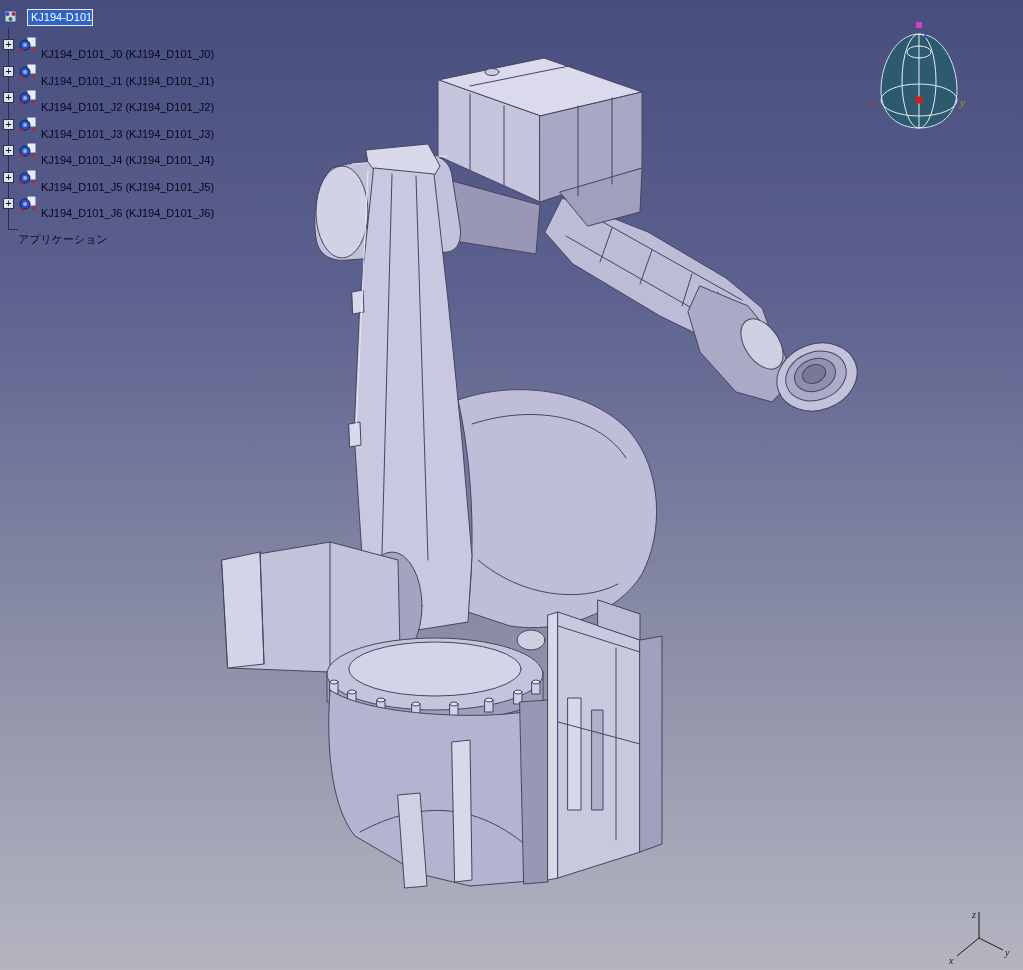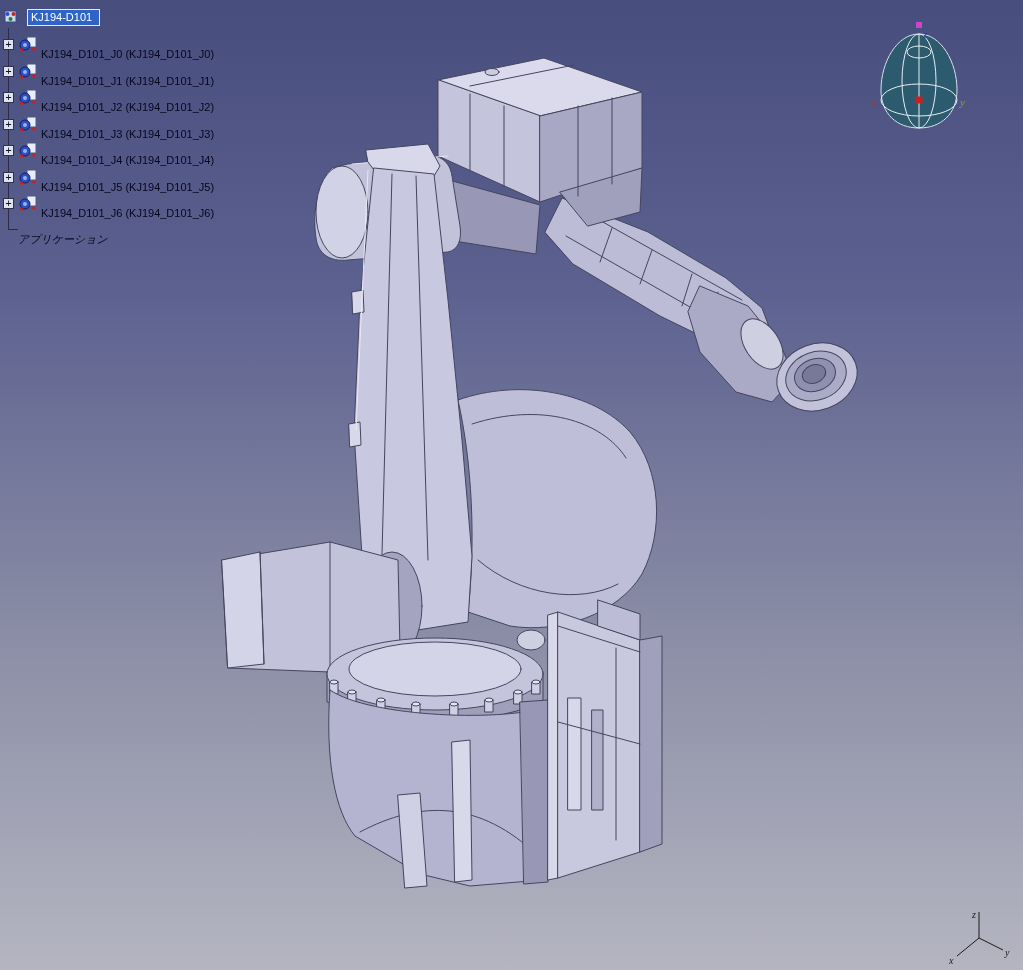--- a/index.html
+++ b/index.html
@@ -16,24 +16,24 @@
   .tree-row{position:absolute;left:2px;height:18px;display:flex;align-items:center;white-space:nowrap;}
   .expander{
     width:11px;height:11px;margin-left:1px;margin-right:4px;flex:0 0 11px;
     border:1px solid #30304e;background:#dfe3ee;color:#10102c;
     font-size:10px;line-height:9px;text-align:center;box-sizing:border-box;font-family:"DejaVu Sans Mono",monospace;
   }
   .node-icon{width:19px;height:16px;margin-right:4px;flex:0 0 19px;}
   .node-label{color:#07071f;margin-top:20px;}
   .root-label{
     background:#2e64c8;color:#ffffff;border:1px solid #e9e9ef;
-    padding:0 7px 1px 3px;margin-left:2px;font-size:11px;line-height:14px;
+    padding:0 0 1px 3px;margin-left:2px;font-size:11px;line-height:14px;
   }
   .app-row::before{content:"";position:absolute;left:6px;top:9px;width:10px;border-top:1px solid #2c2c48;}
-  .app-label{padding-left:16px;font-style:italic;}
+  .app-label{padding-left:16px;}
   
   .compass{position:absolute;top:20px;right:52px;width:104px;height:118px;}
   .triad{position:absolute;right:8px;bottom:4px;width:72px;height:62px;}
 </style>
 </head>
 <body>
 
 <div class="stage">
 
   <svg class="robot" viewBox="0 0 1023 970" aria-hidden="true">

